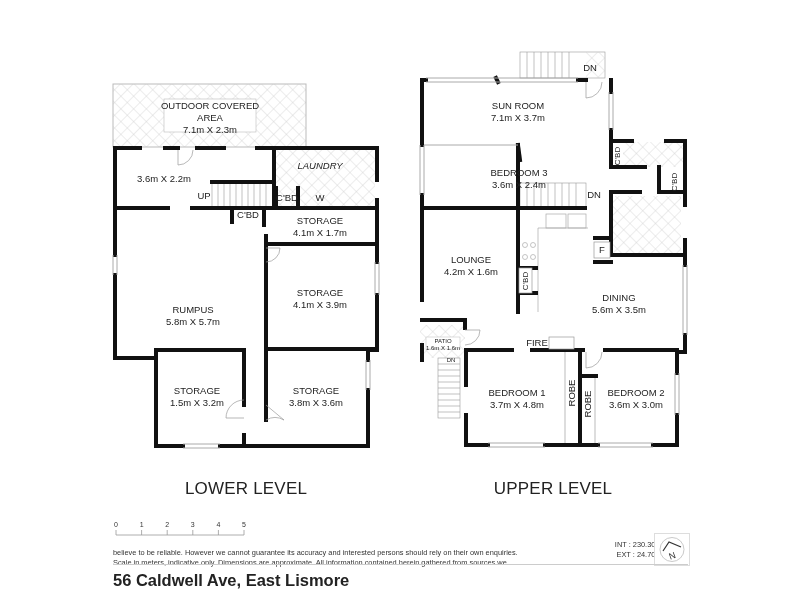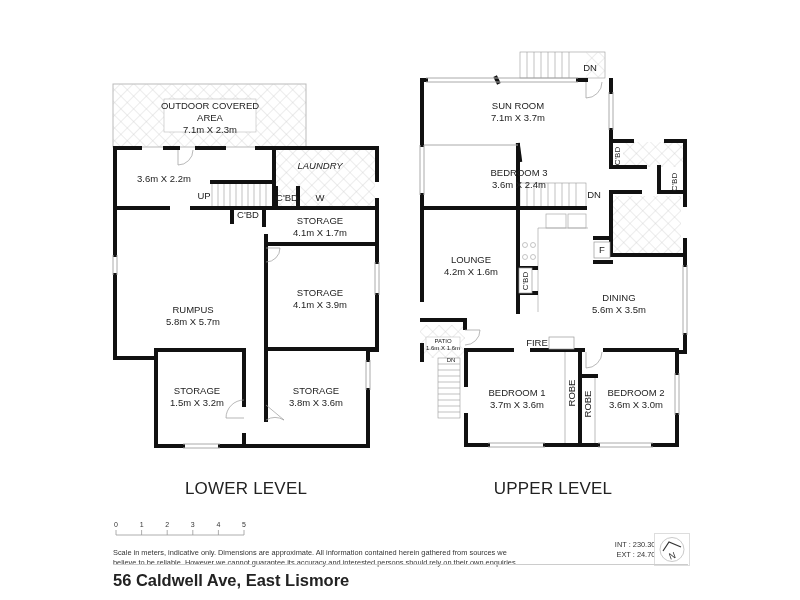--- a/index.html
+++ b/index.html
@@ -318,21 +318,21 @@
 <div class="lbl" style="left:619px;top:292px;">
   <div>DINING</div>
   <div>5.6m X 3.5m</div>
 </div>
 <div class="lbl small" style="left:443px;top:338px;">
   <div>PATIO</div>
   <div>1.6m X 1.6m</div>
 </div>
 <div class="lbl" style="left:517px;top:387px;">
   <div>BEDROOM 1</div>
-  <div>3.7m X 3.6m</div>
+  <div>3.7m X 4.8m</div>
 </div>
 <div class="lbl" style="left:636px;top:387px;">
   <div>BEDROOM 2</div>
   <div>3.6m X 3.0m</div>
 </div>
 <div class="lbl" style="left:590px;top:62px;">DN</div>
 <div class="lbl" style="left:594px;top:189px;">DN</div>
 <div class="lbl small" style="left:451px;top:357px;">DN</div>
 <div class="lbl v" style="left:618px;top:150px;font-size:8px;">C'BD</div>
 <div class="lbl v" style="left:675px;top:176px;font-size:8px;">C'BD</div>
@@ -348,22 +348,22 @@
 <div class="scale">
   <span class="tick" style="left:0px;">0</span>
   <span class="tick" style="left:25.6px;">1</span>
   <span class="tick" style="left:51.2px;">2</span>
   <span class="tick" style="left:76.8px;">3</span>
   <span class="tick" style="left:102.4px;">4</span>
   <span class="tick" style="left:128px;">5</span>
 </div>
 
 <div class="disclaimer">
+  <div>believe to be reliable. However we cannot guarantee its accuracy and interested persons should rely on their own enquiries.</div>
   <div>Scale in meters, indicative only. Dimensions are approximate. All information contained herein gathered from sources we</div>
-  <div>believe to be reliable. However we cannot guarantee its accuracy and interested persons should rely on their own enquiries.</div>
 </div>
 
 <div class="area">
   <div>INT : 230.30m²</div>
   <div>EXT : 24.70m²</div>
 </div>
 
 <div class="compass">
   <svg width="34" height="31" viewBox="0 0 34 31">
     <circle cx="17" cy="15.5" r="12" fill="none" stroke="#bbb" stroke-width="0.8"></circle>

